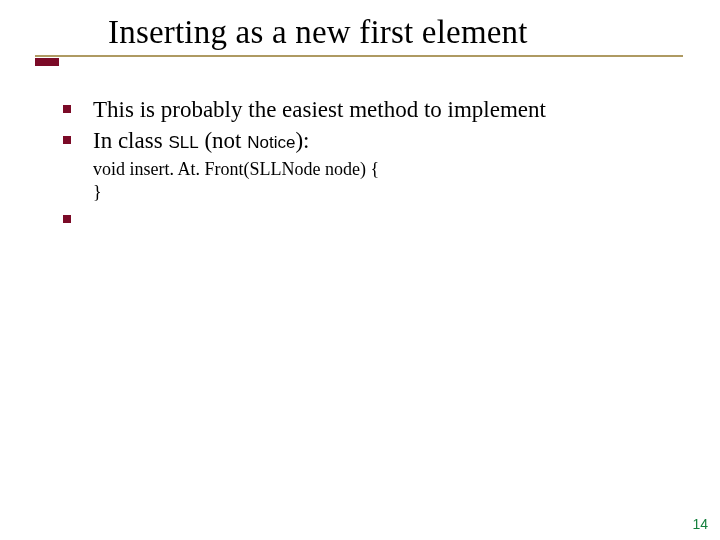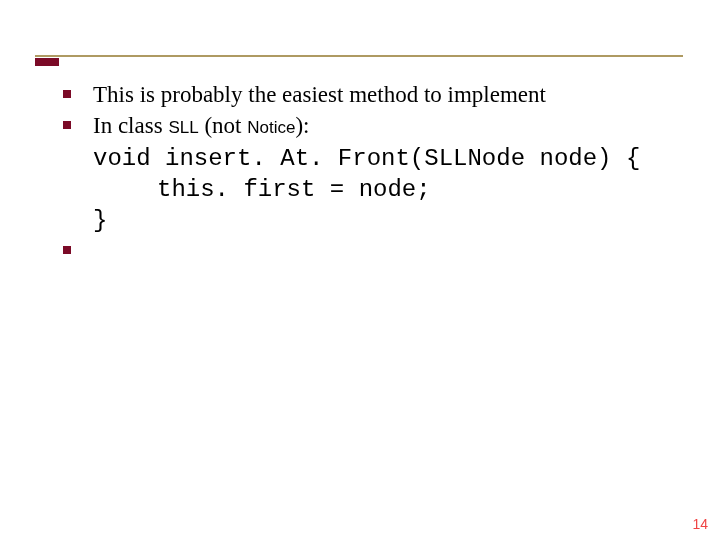--- a/index.html
+++ b/index.html
@@ -41,21 +41,21 @@
     background: #7b0a27;
   }
   .title {
     font-size: 33px;
     font-weight: normal;
     letter-spacing: 0.2px;
   }
   .body {
     position: absolute;
     left: 55px;
-    top: 80px;
+    top: 95px;
     right: 40px;
   }
   .item {
     position: relative;
     padding-left: 38px;
     font-size: 23px;
     line-height: 1.28;
     margin-bottom: 2px;
   }
   .bullet {
@@ -65,60 +65,62 @@
     width: 8px;
     height: 8px;
     background: #7b0a27;
   }
   .code, .mono {
     font-family: Arial, Helvetica, sans-serif;
     font-size: 17px;
   }
   .code-block {
     padding-left: 38px;
-    font-family: Liberation Mono, monospace;
-    font-size: 24px;
+    font-family: Liberation Serif, serif;
+    font-size: 18px;
     line-height: 1.3;
   }
   .indent {
     padding-left: 64px;
   }
   .page-num {
     position: absolute;
     right: 12px;
     bottom: 8px;
     font-family: Arial, Helvetica, sans-serif;
     font-size: 14px;
-    color: #ef4444;
+    color: #15803d;
   }
 </style>
 </head>
 <body>
 
 <div class="slide">
 
   <div class="title-underline"></div>
   <div class="title-accent"></div>
 
+  <div class="title-wrap">
+    <div class="title">Inserting as a new first element</div>
+  </div>
 
   <div class="body">
 
     <div class="item">
       <div class="bullet"></div>
       <span>This is probably the easiest method to implement</span>
     </div>
 
     <div class="item">
       <div class="bullet"></div>
       <span>In class </span><span class="mono">SLL</span><span> (not </span><span class="mono">Notice</span><span>):</span>
     </div>
 
     <div class="code-block">
       <div>void insert. At. Front(SLLNode node) {</div>
-      <div class="indent">this. first = node;</div>
       <div>}</div>
     </div>
 
     <div class="item">
       <div class="bullet"></div>
     </div>
 
   </div>
 
   <div class="page-num">14</div>

